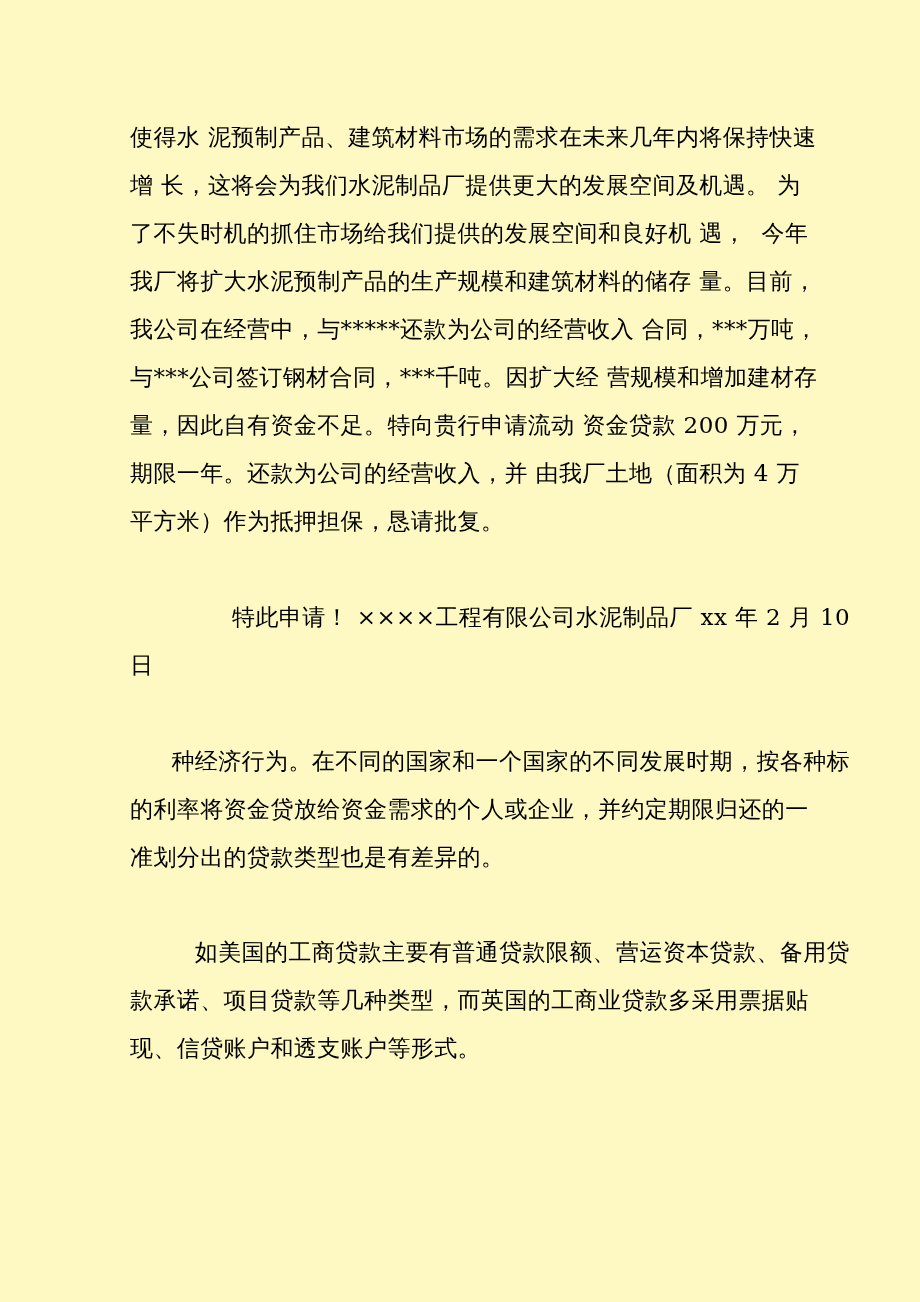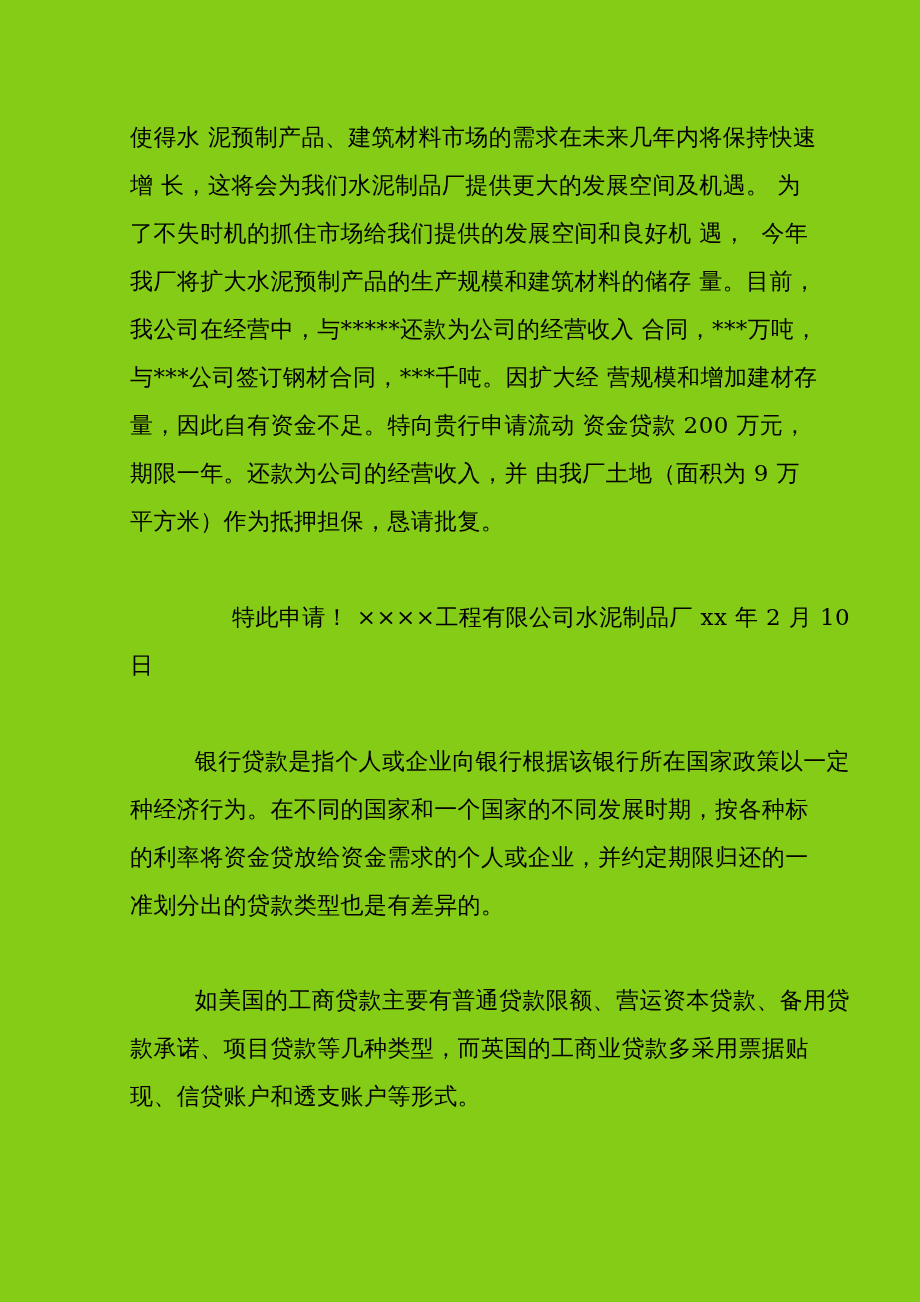--- a/index.html
+++ b/index.html
@@ -4,21 +4,21 @@
 <style>
   html, body {
     margin: 0;
     padding: 0;
     background: #ffffff;
   }
   .page {
     position: relative;
     width: 920px;
     height: 1302px;
-    background: #84cc16;
+    background: #fef9c3;
     overflow: hidden;
     font-family: "DejaVu Serif", "Liberation Serif", serif;
     color: #000000;
   }
   .content {
     position: absolute;
     left: 130px;
     top: 113px;
     width: 720px;
   }
@@ -48,29 +48,28 @@
 <div class="page">
   <div class="content">
       <div class="paragraph">
         <div class="line">使得水 泥预制产品、建筑材料市场的需求在未来几年内将保持快速</div>
         <div class="line">增 长，这将会为我们水泥制品厂提供更大的发展空间及机遇。 为</div>
         <div class="line">了不失时机的抓住市场给我们提供的发展空间和良好机 遇，  今年</div>
         <div class="line">我厂将扩大水泥预制产品的生产规模和建筑材料的储存 量。目前，</div>
         <div class="line">我公司在经营中，与*****还款为公司的经营收入 合同，***万吨，</div>
         <div class="line">与***公司签订钢材合同，***千吨。因扩大经 营规模和增加建材存</div>
         <div class="line">量，因此自有资金不足。特向贵行申请流动 资金贷款 200 万元，</div>
-        <div class="line">期限一年。还款为公司的经营收入，并 由我厂土地（面积为 9 万</div>
+        <div class="line">期限一年。还款为公司的经营收入，并 由我厂土地（面积为 4 万</div>
         <div class="line">平方米）作为抵押担保，恳请批复。</div>
       </div>
       <div class="paragraph indent-first">
         <div class="line">特此申请！ ××××工程有限公司水泥制品厂 xx 年 2 月 10</div>
         <div class="line">日</div>
       </div>
       <div class="paragraph indent-first">
-        <div class="line">银行贷款是指个人或企业向银行根据该银行所在国家政策以一定</div>
         <div class="line">种经济行为。在不同的国家和一个国家的不同发展时期，按各种标</div>
         <div class="line">的利率将资金贷放给资金需求的个人或企业，并约定期限归还的一</div>
         <div class="line">准划分出的贷款类型也是有差异的。</div>
       </div>
       <div class="paragraph indent-first">
         <div class="line">如美国的工商贷款主要有普通贷款限额、营运资本贷款、备用贷</div>
         <div class="line">款承诺、项目贷款等几种类型，而英国的工商业贷款多采用票据贴</div>
         <div class="line">现、信贷账户和透支账户等形式。</div>
       </div>
     </div>

